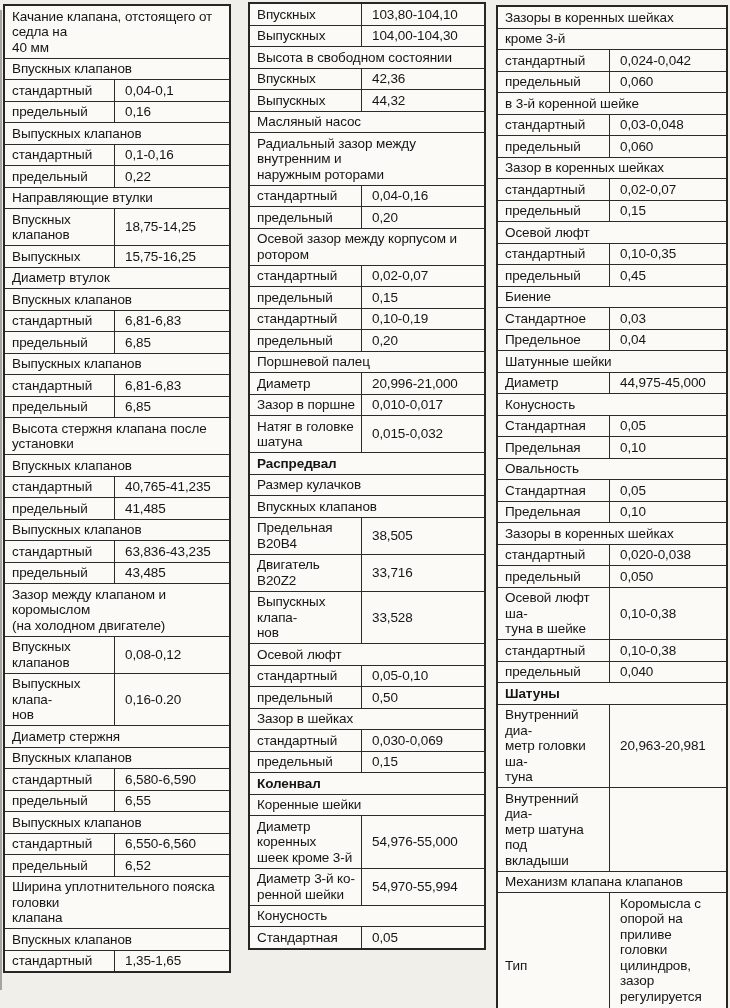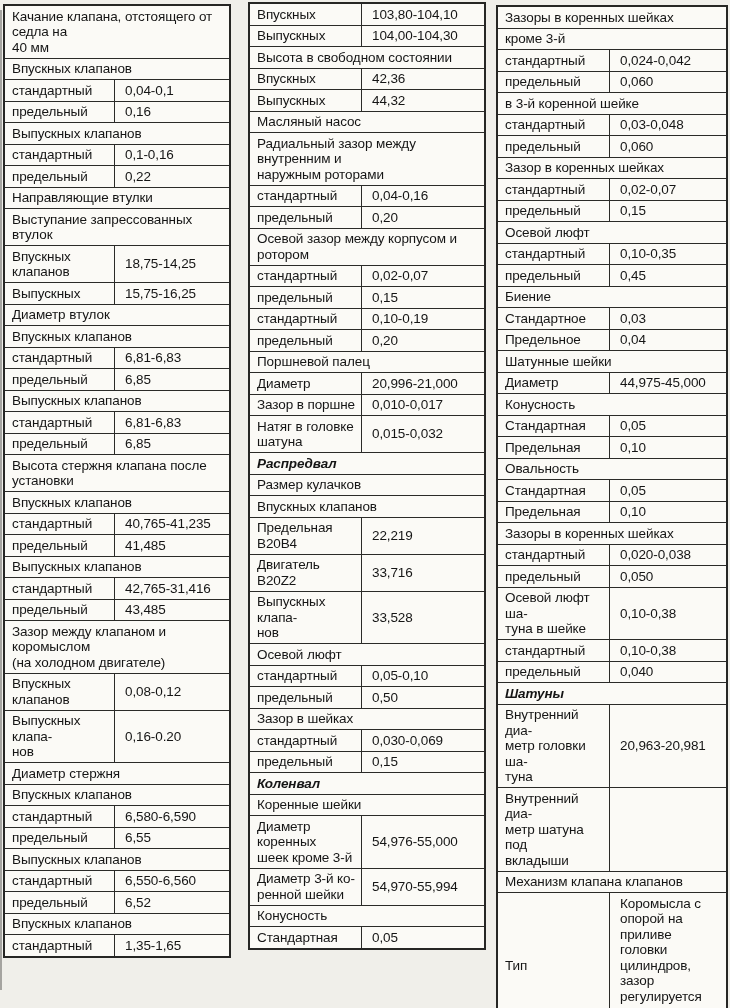--- a/index.html
+++ b/index.html
@@ -33,21 +33,21 @@
     font-size:13.5px;line-height:15.5px;letter-spacing:-0.1px;
     padding:2.5px 4px 2.5px 7px;
     white-space:pre-line;
     display:flex;flex-direction:column;justify-content:center;
     box-sizing:border-box;
   }
   .label{width:112px;flex:none;border-right:1px solid #2b2b28;}
   .col[data-col="0"] .label{width:110px;}
   .value{flex:1;padding-left:10px;}
   .head{flex:1;}
-  .row.bold .head{font-weight:bold;font-style:italic;}
+  .row.bold .head{font-weight:bold;}
 </style>
 </head>
 <body>
 
 <div class="page">
   <div class="col" data-col="0">
       <div class="row head">
         <div class="cell head">Качание клапана, отстоящего от седла на
 40 мм</div>
       </div>
@@ -69,23 +69,20 @@
         <div class="cell label">стандартный</div>
         <div class="cell value">0,1-0,16</div>
       </div>
       <div class="row row">
         <div class="cell label">предельный</div>
         <div class="cell value">0,22</div>
       </div>
       <div class="row head">
         <div class="cell head">Направляющие втулки</div>
       </div>
-      <div class="row head">
-        <div class="cell head">Выступание запрессованных втулок</div>
-      </div>
       <div class="row row">
         <div class="cell label">Впускных клапанов</div>
         <div class="cell value">18,75-14,25</div>
       </div>
       <div class="row row">
         <div class="cell label">Выпускных</div>
         <div class="cell value">15,75-16,25</div>
       </div>
       <div class="row head">
         <div class="cell head">Диаметр втулок</div>
@@ -124,21 +121,21 @@
       </div>
       <div class="row row">
         <div class="cell label">предельный</div>
         <div class="cell value">41,485</div>
       </div>
       <div class="row head">
         <div class="cell head">Выпускных клапанов</div>
       </div>
       <div class="row row">
         <div class="cell label">стандартный</div>
-        <div class="cell value">42,765-31,416</div>
+        <div class="cell value">63,836-43,235</div>
       </div>
       <div class="row row">
         <div class="cell label">предельный</div>
         <div class="cell value">43,485</div>
       </div>
       <div class="row head">
         <div class="cell head">Зазор между клапаном и коромыслом
 (на холодном двигателе)</div>
       </div>
       <div class="row row">
@@ -169,20 +166,24 @@
       </div>
       <div class="row row">
         <div class="cell label">стандартный</div>
         <div class="cell value">6,550-6,560</div>
       </div>
       <div class="row row">
         <div class="cell label">предельный</div>
         <div class="cell value">6,52</div>
       </div>
       <div class="row head">
+        <div class="cell head">Ширина уплотнительного пояска головки
+клапана</div>
+      </div>
+      <div class="row head">
         <div class="cell head">Впускных клапанов</div>
       </div>
       <div class="row row">
         <div class="cell label">стандартный</div>
         <div class="cell value">1,35-1,65</div>
       </div>
     </div>
   <div class="col" data-col="1">
       <div class="row row">
         <div class="cell label">Впускных</div>
@@ -257,21 +258,21 @@
         <div class="cell head">Распредвал</div>
       </div>
       <div class="row head">
         <div class="cell head">Размер кулачков</div>
       </div>
       <div class="row head">
         <div class="cell head">Впускных клапанов</div>
       </div>
       <div class="row row">
         <div class="cell label">Предельная B20B4</div>
-        <div class="cell value">22,219</div>
+        <div class="cell value">38,505</div>
       </div>
       <div class="row row">
         <div class="cell label">Двигатель B20Z2</div>
         <div class="cell value">33,716</div>
       </div>
       <div class="row row">
         <div class="cell label">Выпускных клапа-
 нов</div>
         <div class="cell value">33,528</div>
       </div>

